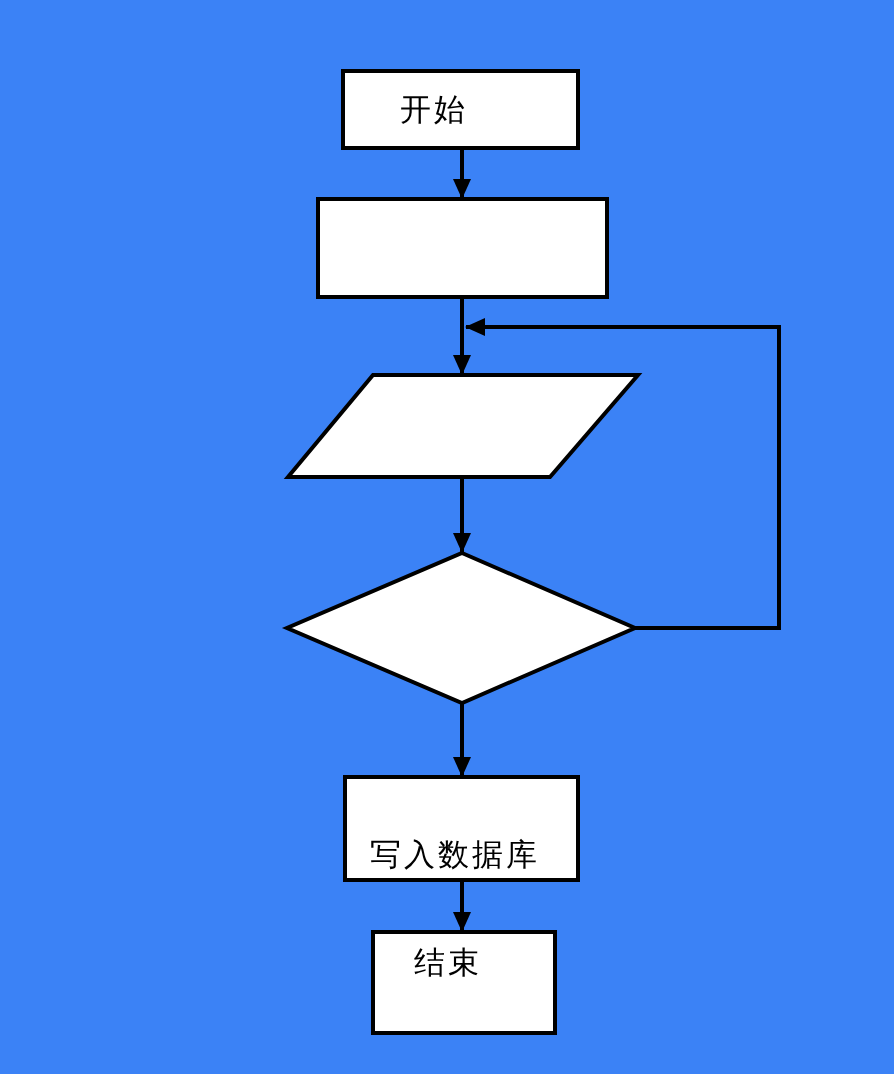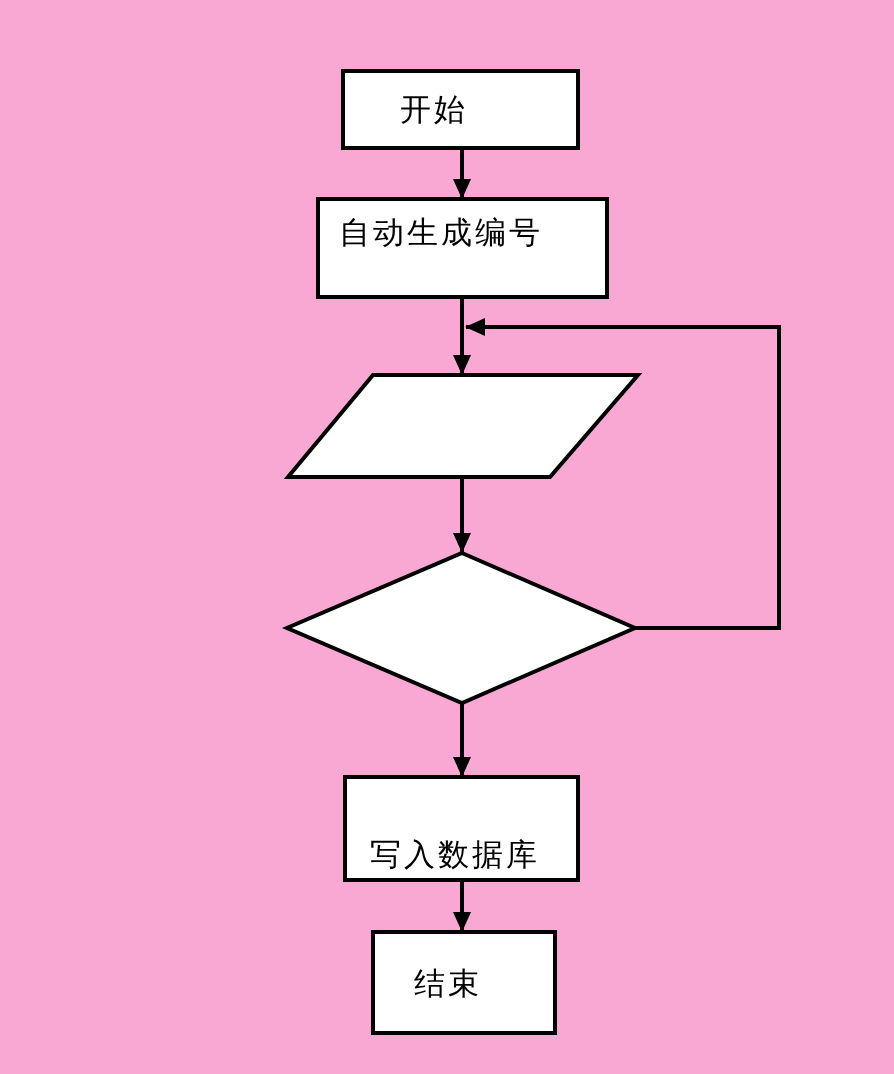--- a/index.html
+++ b/index.html
@@ -4,21 +4,21 @@
 <style>
   html, body {
     margin: 0;
     padding: 0;
     background: #ffffff;
   }
   .canvas {
     position: relative;
     width: 894px;
     height: 1074px;
-    background: #f9a8d4;
+    background: #3b82f6;
     overflow: hidden;
   }
   .canvas svg {
     position: absolute;
     left: 0;
     top: 0;
     display: block;
   }
   .node-label {
     position: absolute;
@@ -63,21 +63,20 @@
 
     <polygon points="462,553 635,628 462,703 287,628" fill="#ffffff" stroke="#000000" stroke-width="4"></polygon>
 
     <rect x="345" y="777" width="233" height="103" fill="#ffffff" stroke="#000000" stroke-width="4"></rect>
 
     <rect x="373" y="932" width="182" height="101" fill="#ffffff" stroke="#000000" stroke-width="4"></rect>
   </svg>
 
   <div class="node-label" style="left:434px; top:109px;">开始</div>
 
-  <div class="node-label" style="left:441px; top:232px;">自动生成编号</div>
 
 
 
   <div class="node-label" style="left:455px; top:814px;margin-top:40px;">写入数据库</div>
 
-  <div class="node-label" style="left:448px; top:962px;margin-top:21px;">结束</div>
+  <div class="node-label" style="left:448px; top:962px;">结束</div>
 
 </div>
 
 </body></html>

